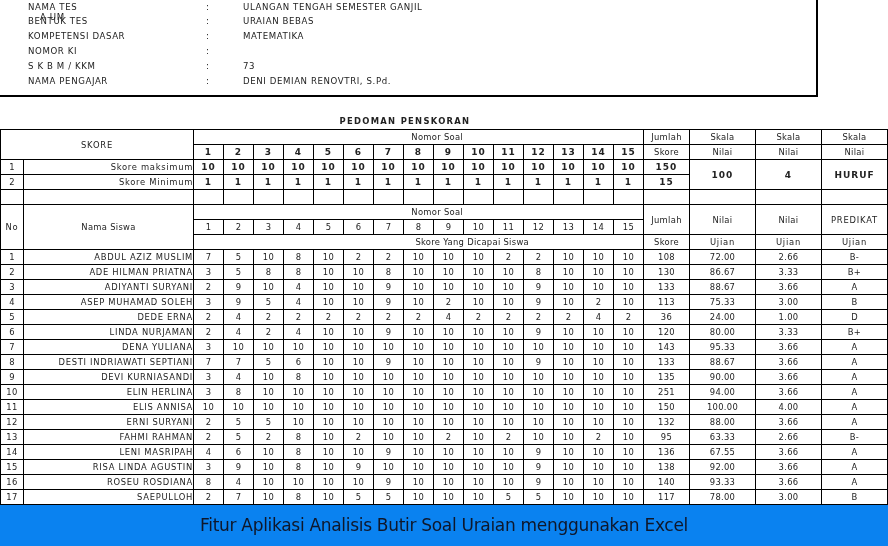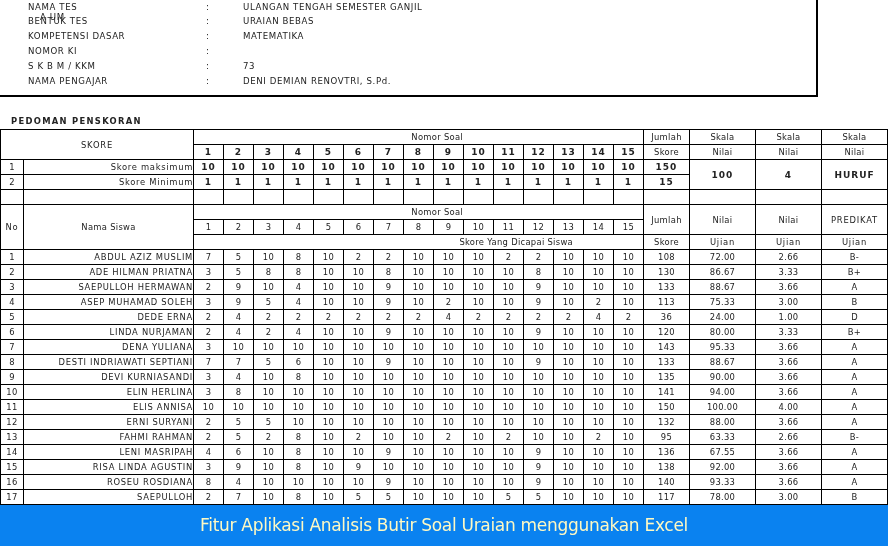--- a/index.html
+++ b/index.html
@@ -8,33 +8,33 @@
 
   .info { position: absolute; left: 0; top: 0; width: 888px; height: 98px; }
   .info-box { position: absolute; left: -10px; top: -10px; width: 828px; height: 107px;
               border-right: 2px solid #000; border-bottom: 2px solid #000; }
   .info-row { position: absolute; left: 0; height: 15px; font-size: 8.6px; letter-spacing: 0.6px; white-space: nowrap; }
   .info-row .lbl { position: absolute; left: 28px; }
   .info-row .colon { position: absolute; left: 206px; }
   .info-row .val { position: absolute; left: 227px; margin-left: 16px; }
   .side-label { position: absolute; left: 0; top: 12px; font-size: 8.6px; letter-spacing: 0.6px; margin-left: 40px; }
 
-  .title { position: absolute; top: 116px; left: 0; width: 812px; text-align: left;
-           font-size: 8.4px; font-weight: bold; letter-spacing: 1.3px; padding-left: 12px; }
+  .title { position: absolute; top: 116px; left: 0; width: 812px; text-align: center;
+           font-size: 8.4px; font-weight: bold; letter-spacing: 1.3px; padding-left: 0; }
   .title span { position: relative; left: -1px; }
 
   table.grid { position: absolute; left: 0; top: 129px; border-collapse: collapse; table-layout: fixed; }
   table.grid td { border: 1px solid #000; font-size: 8.4px; text-align: center; height: 15px;
                   padding: 0; white-space: nowrap; overflow: hidden; letter-spacing: 0.3px; }
   table.grid td.left { text-align: right; padding-left: 4px; letter-spacing: 0.7px; }
   table.grid td.b { font-weight: bold; font-size: 9px; letter-spacing: 1px; }
   table.grid td.hdr { letter-spacing: 0.8px; }
 
   .banner { position: absolute; left: 0; top: 505px; width: 888px; height: 41px;
-            background: #0a82f0; color: #fef9c3; text-align: center; font-size: 17px;
+            background: #0a82f0; color: #0f172a; text-align: center; font-size: 17px;
             line-height: 41px; font-family: "DejaVu Sans", sans-serif; letter-spacing: -0.3px; }
 </style>
 </head>
 <body>
 
 <div class="info">
   <div class="info-box"></div>
   <div class="side-label">A UM</div>
   <div id="info-rows">
       <div class="info-row" style="top:2px">
@@ -212,21 +212,21 @@
         <td>8</td>
         <td>9</td>
         <td>10</td>
         <td>11</td>
         <td>12</td>
         <td>13</td>
         <td>14</td>
         <td>15</td>
       </tr>
       <tr>
-        <td colspan="15" style="text-align:right;padding-right:70px">Skore Yang Dicapai Siswa</td>
+        <td colspan="15" style="text-align:right;padding-right:114px">Skore Yang Dicapai Siswa</td>
         <td>Skore</td>
         <td class="hdr">Ujian</td>
         <td class="hdr">Ujian</td>
         <td class="hdr">Ujian</td>
       </tr>
       <tr>
         <td>1</td>
         <td class="left">ABDUL AZIZ MUSLIM</td>
         <td>7</td>
         <td>5</td>
@@ -266,21 +266,21 @@
         <td>10</td>
         <td>10</td>
         <td>10</td>
         <td>130</td>
         <td>86.67</td>
         <td>3.33</td>
         <td>B+</td>
       </tr>
       <tr>
         <td>3</td>
-        <td class="left">SAEPULLOH HERMAWAN</td>
+        <td class="left">ADIYANTI SURYANI</td>
         <td>2</td>
         <td>9</td>
         <td>10</td>
         <td>4</td>
         <td>10</td>
         <td>10</td>
         <td>9</td>
         <td>10</td>
         <td>10</td>
         <td>10</td>
@@ -443,21 +443,21 @@
         <td>10</td>
         <td>10</td>
         <td>10</td>
         <td>10</td>
         <td>10</td>
         <td>10</td>
         <td>10</td>
         <td>10</td>
         <td>10</td>
         <td>10</td>
-        <td>141</td>
+        <td>251</td>
         <td>94.00</td>
         <td>3.66</td>
         <td>A</td>
       </tr>
       <tr>
         <td>11</td>
         <td class="left">ELIS ANNISA</td>
         <td>10</td>
         <td>10</td>
         <td>10</td>

